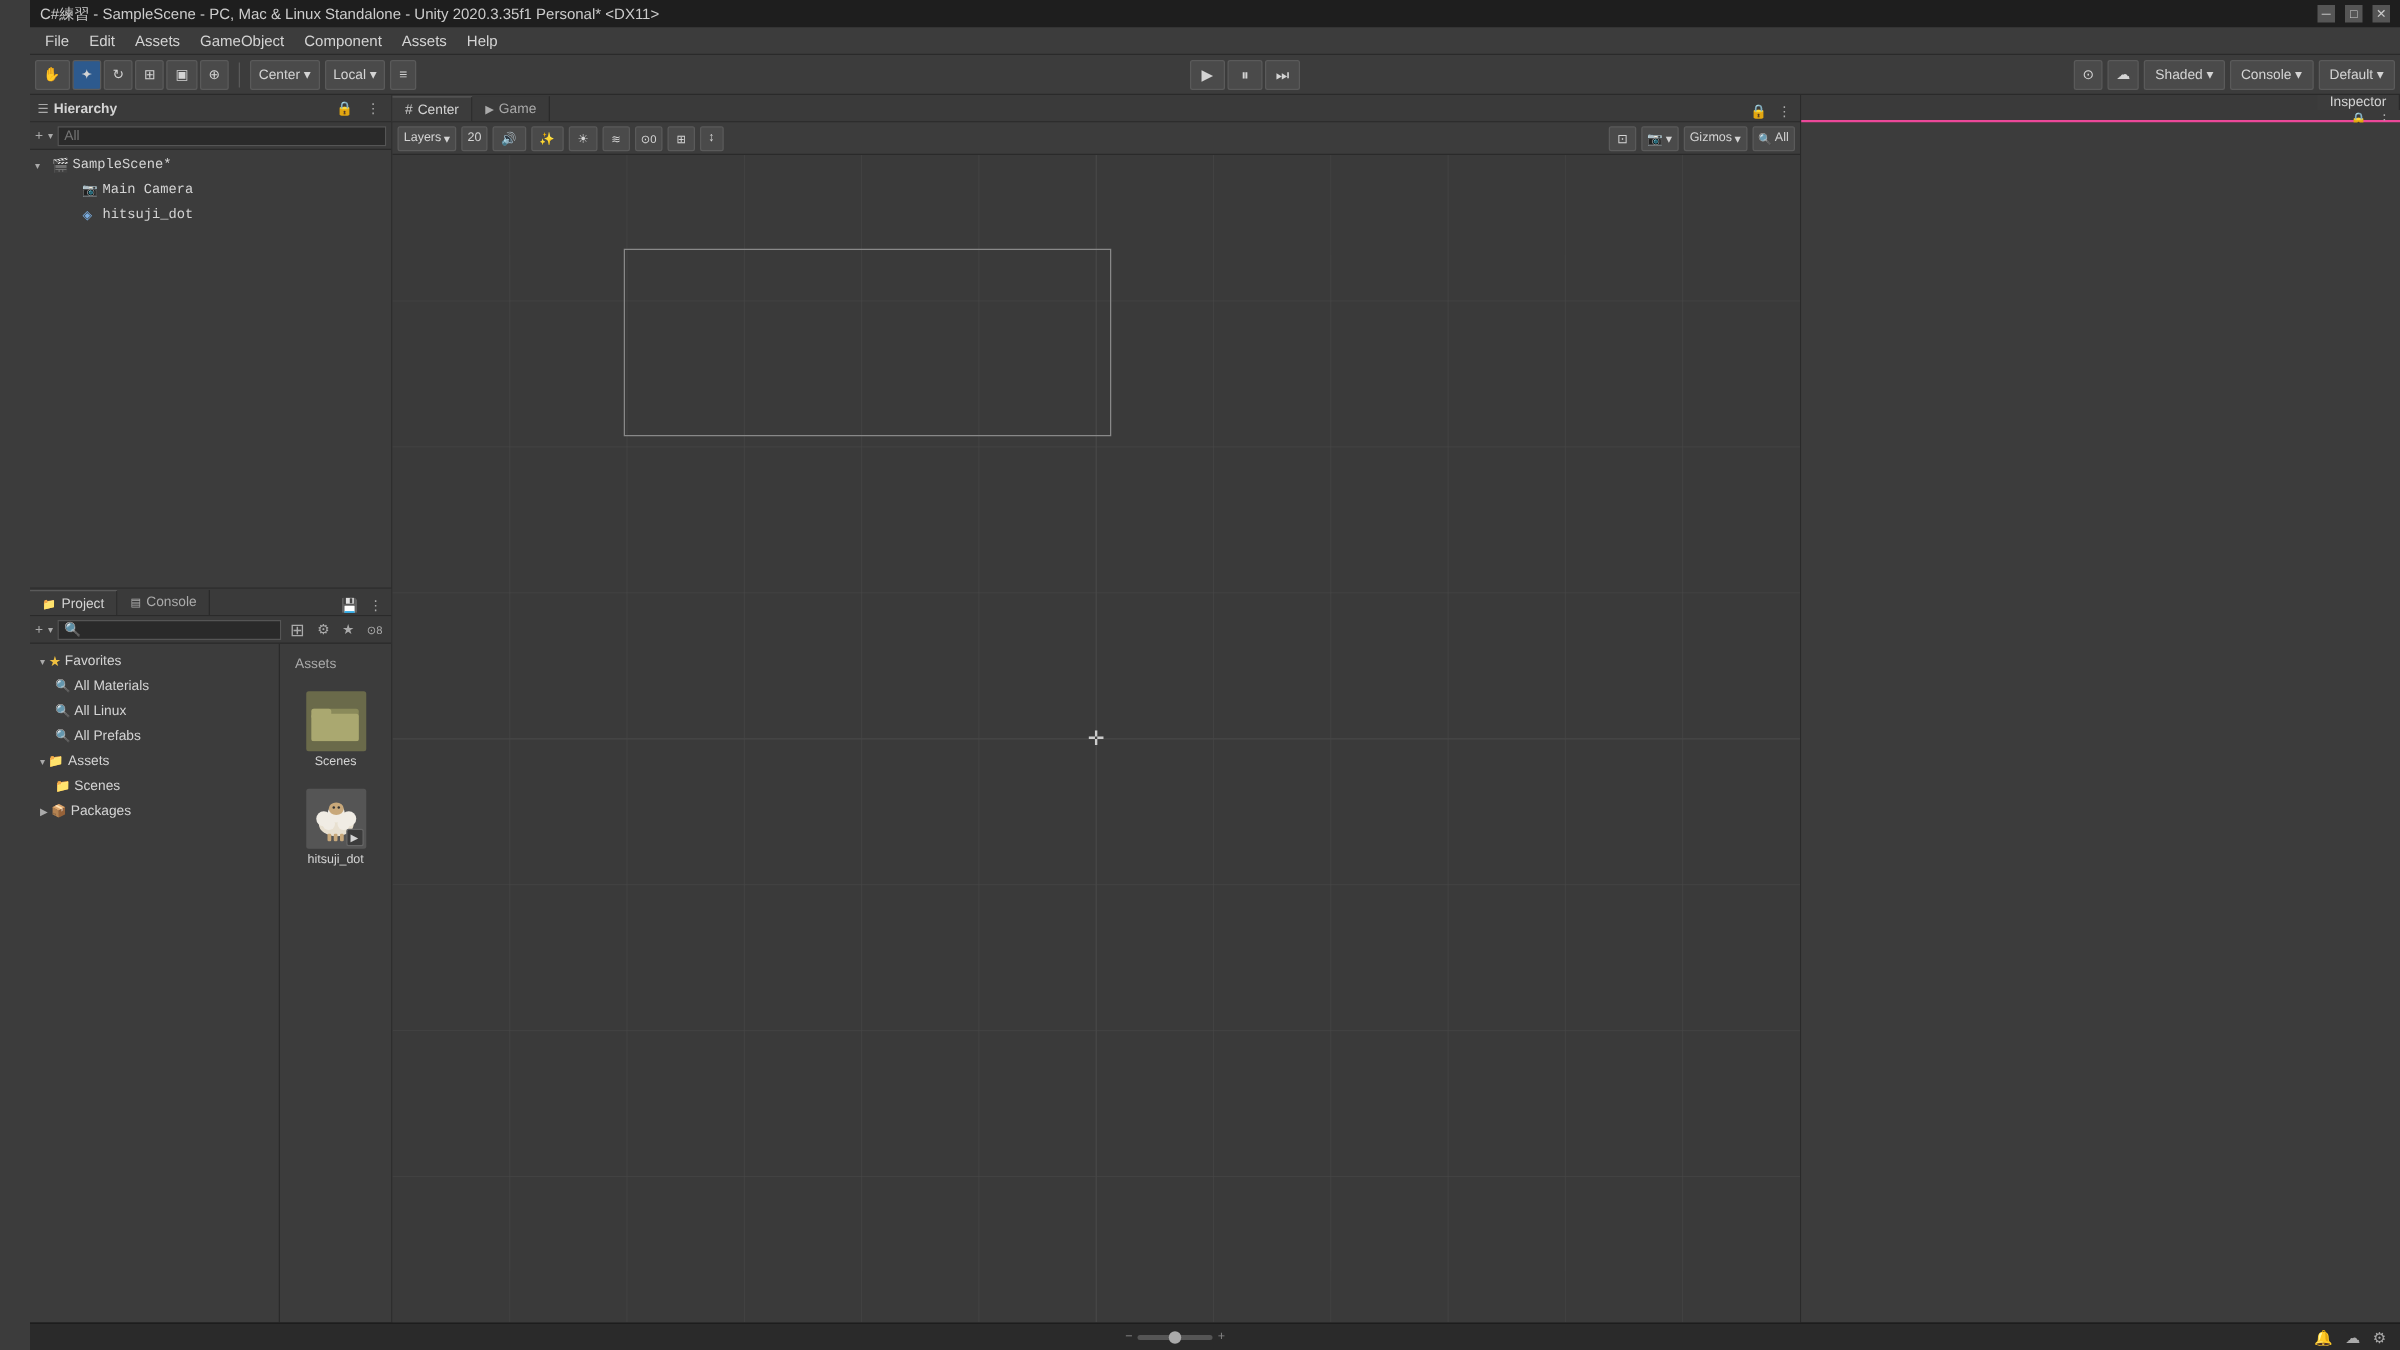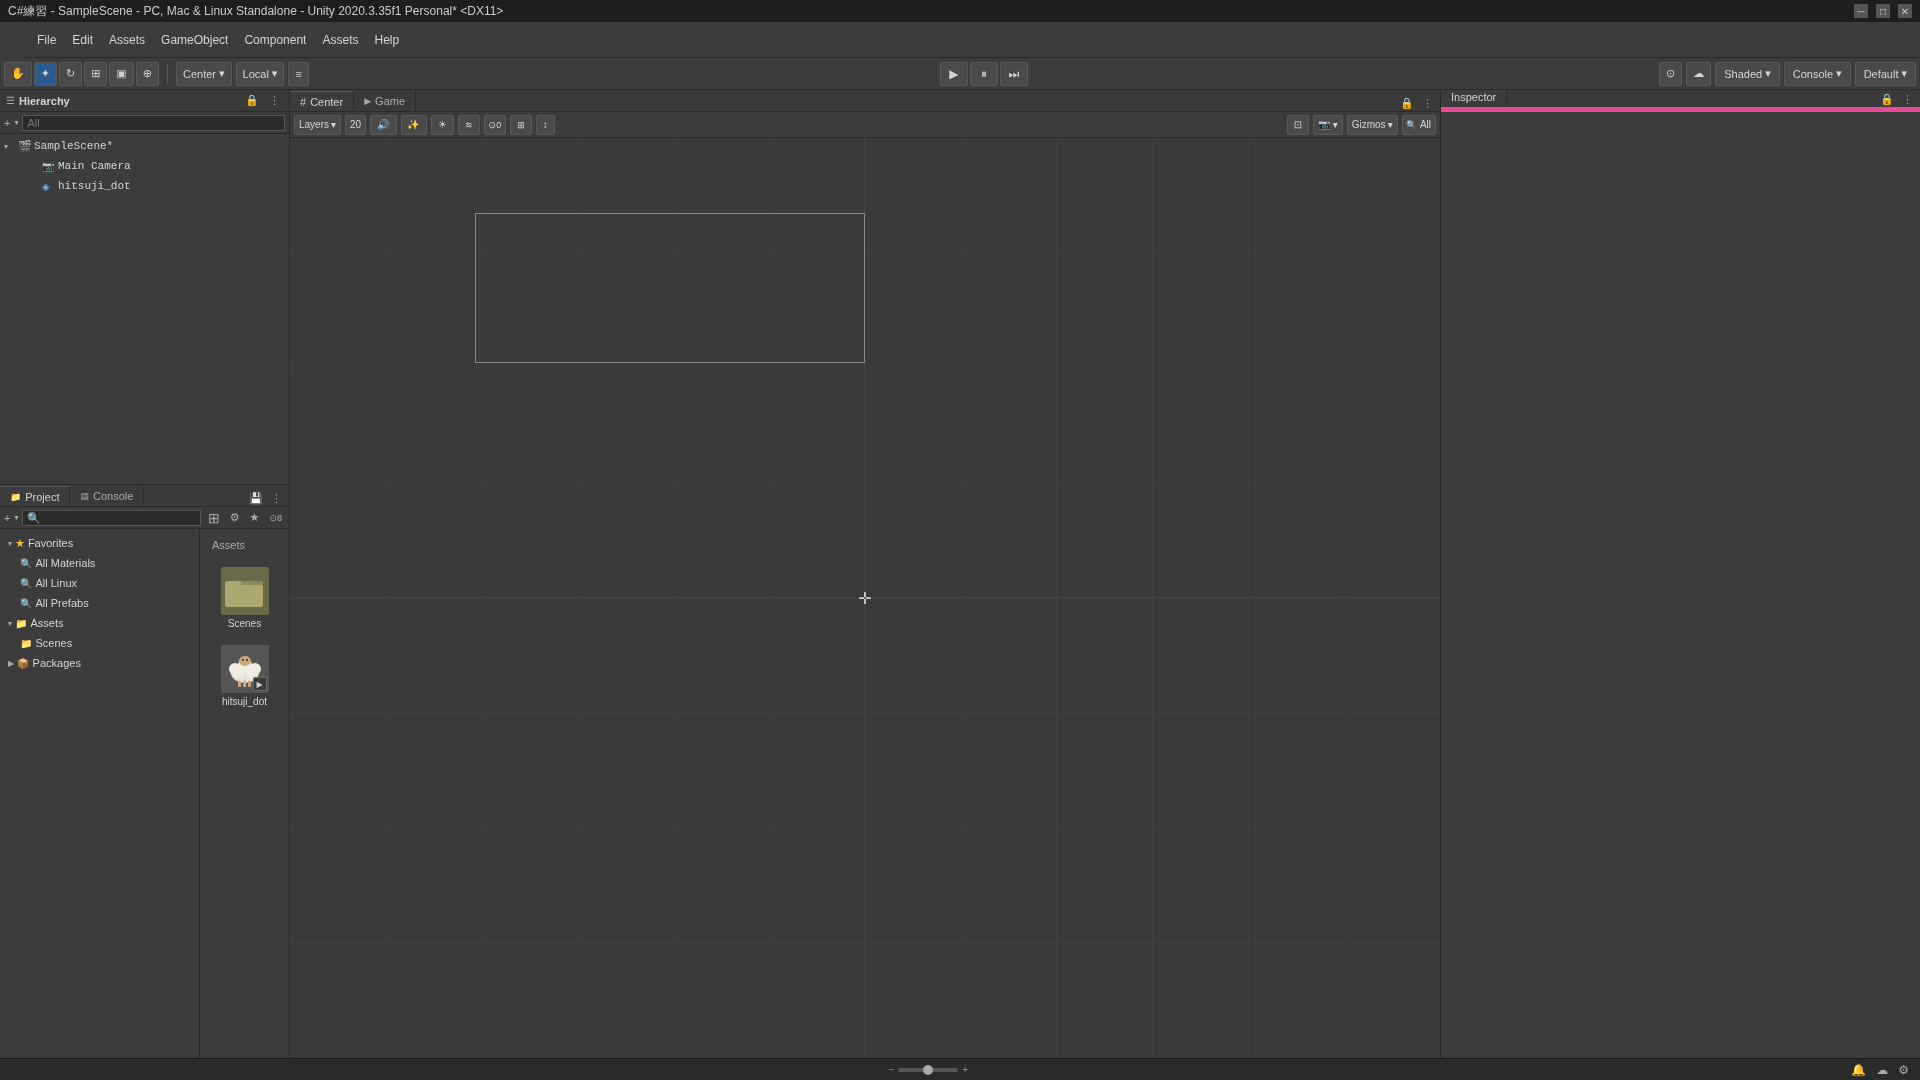--- a/index.html
+++ b/index.html
@@ -36,27 +36,26 @@
       color: #ccc;
       font-size: 10px;
       cursor: pointer;
       display: flex;
       align-items: center;
       justify-content: center;
     }
 
     
     #menu-bar {
-      height: 36px;
+      height: 22px;
       background: #3c3c3c;
       display: flex;
       align-items: center;
       padding: 0 4px;
       border-bottom: 1px solid #2a2a2a;
-      margin-left: 25px;
     }
     .menu-item {
       padding: 2px 8px;
       cursor: pointer;
       color: #d4d4d4;
       font-size: 12px;
     }
 
     
     #toolbar {
@@ -321,21 +320,22 @@
       position: absolute;
       color: #ddd;
       font-size: 12px;
       transform: translate(-50%, -50%);
     }
     .inspector-tabs {
       height: 22px;
       background: #3a3a3a;
       display: flex;
       align-items: flex-end;
-      border-bottom: 5px solid #ec4899;
+      border-bottom: 2px solid #ec4899;
+      flex-direction: column;
     }
     .inspector-tab {
       height: 20px;
       padding: 0 10px;
       font-size: 11px;
       cursor: pointer;
       display: flex;
       align-items: center;
       background: #3a3a3a;
       border-right: 1px solid #2a2a2a;
@@ -353,20 +353,21 @@
       align-items: center;
     }
 
     
     #app-container {
       width: 1920px;
       height: 1080px;
       display: flex;
       flex-direction: column;
       overflow: hidden;
+      padding-left: 24px;
     }
 
     #work-area {
       flex: 1;
       display: flex;
       flex-direction: column;
       overflow: hidden;
     }
 
     #panels-row {

